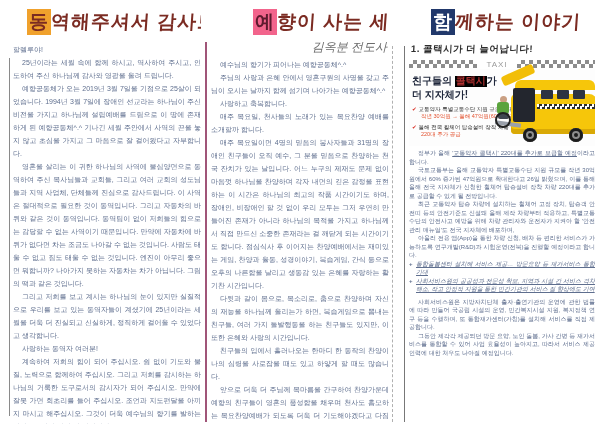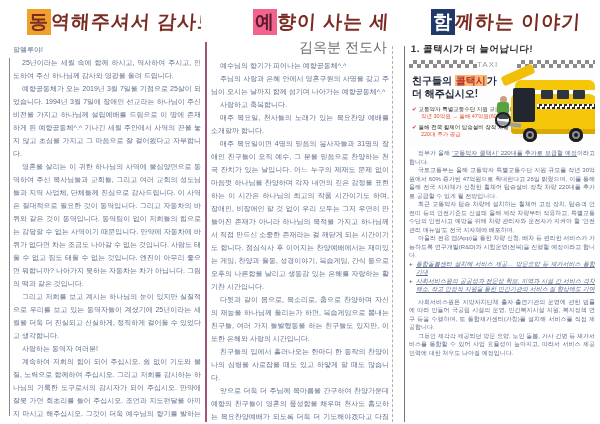--- a/index.html
+++ b/index.html
@@ -35,43 +35,43 @@
   .hl-navy{background:#21386b;color:#ffffff;}
 
   
   .body{margin-top:8px;}
   .body p{
     margin:0;font-size:7px;line-height:13px;color:#5e6e8e;
     text-align:justify;text-indent:9px;letter-spacing:0px;
   }
   .noindent{text-indent:0 !important;}
   #col-right .body p{font-size:6px;line-height:8.5px;}
-  .byline{font-size:14px;color:#6b6b6b;text-align:right;margin:4px 2px 2px 0;}
+  .byline{font-size:12px;color:#6b6b6b;text-align:right;margin:4px 2px 2px 0;font-style:italic;}
 
   
   .sec1-title{font-size:9.5px;font-weight:bold;color:#2d2d2d;transform:skewX(-3deg);margin:8px 0 4px 2px;letter-spacing:.5px;}
   .sec2-title{font-size:7.5px;font-weight:bold;color:#2c2c48;margin:7px 0 3px 0;}
   .bullets{margin:0 0 4px 0;}
   .bullet{display:flex;font-size:6px;line-height:8.5px;color:#5e6e8e;font-style:italic;}
   .bullet .bmark{flex:0 0 7px;font-style:normal;font-weight:bold;}
   .bullet .btext{text-decoration:underline;text-align:justify;}
   .useg{text-decoration:underline;}
 
   
   .taxi-graphic{position:relative;width:186px;height:86px;background:#fdfdfd;overflow:hidden;margin-bottom:3px;}
   .checker{
     position:absolute;top:0;height:8px;
     background:repeating-conic-gradient(#8c8c8c 0% 25%,#ffffff 0% 50%);
     background-size:8px 8px;
   }
   .checker.cl{left:0;width:68px;}
   .checker.cr{left:108px;width:78px;}
-  .taxi-word{position:absolute;top:0;left:68px;width:40px;height:9px;font-size:8px;color:#9a9a9a;text-align:left;letter-spacing:1px;background:#fff;}
+  .taxi-word{position:absolute;top:0;left:68px;width:40px;height:9px;font-size:8px;color:#9a9a9a;text-align:center;letter-spacing:1px;background:#fff;}
   .tg-headline{position:absolute;left:3px;top:14px;font-size:10px;font-weight:bold;color:#20283c;line-height:13px;}
-  .tg-hlword{background:#fdba74;color:#b03030;padding:0 1px;}
+  .tg-hlword{background:#000000;color:#b03030;padding:0 1px;font-family:Liberation Mono, monospace;}
   .tg-check{position:absolute;left:3px;font-size:5.5px;color:#2e2e2e;line-height:7px;}
   .tg-check .ck{color:#d93025;font-weight:bold;margin-right:2px;}
   .tg-sub{color:#e2512e;margin-left:9px;}
   
   .van{position:absolute;right:-2px;top:10px;width:104px;height:74px;}
   .van .body{position:absolute;left:18px;top:16px;width:86px;height:40px;background:#f6c60a;border-radius:5px 8px 4px 4px;box-shadow:inset 0 -5px 0 #d9a906;}
   .van .roof{position:absolute;left:22px;top:10px;width:80px;height:10px;background:#f6c60a;border-radius:6px 6px 0 0;}
   .van .hatch{position:absolute;left:8px;top:0px;width:34px;height:10px;background:#f2be08;transform:rotate(-24deg);border-radius:3px;}
   .van .opening{position:absolute;left:20px;top:18px;width:22px;height:34px;background:#23262e;border-radius:2px;}
   .van .win{position:absolute;top:20px;width:12px;height:9px;background:#2d3442;border-radius:1px;}
@@ -136,21 +136,21 @@
 
     <div class="sec1-title">1. 콜택시가 더 늘어납니다!</div>
 
     <div class="taxi-graphic">
       <div class="checker cl"></div>
       <div class="taxi-word">TAXI</div>
       <div class="checker cr"></div>
 
       <div class="tg-headline">
         <span>친구들의 </span><span class="tg-hlword">콜택시</span><span>가</span><br>
-        <span>더 해주십시오!</span>
+        <span>더 지자체가!</span>
       </div>
 
       <div class="tg-check" style="top:46px;">
         <span class="ck">✔</span><span>교통약자 특별교통수단 지원 규모 확대</span><br>
         <span class="tg-sub">작년 30억원 → 올해 47억원(60% 증가)</span>
       </div>
       <div class="tg-check" style="top:64px;">
         <span class="ck">✔</span><span>올해 전국 휠체어 탑승설비 장착 차량</span><br>
         <span class="tg-sub">220대 추가 공급</span>
       </div>

